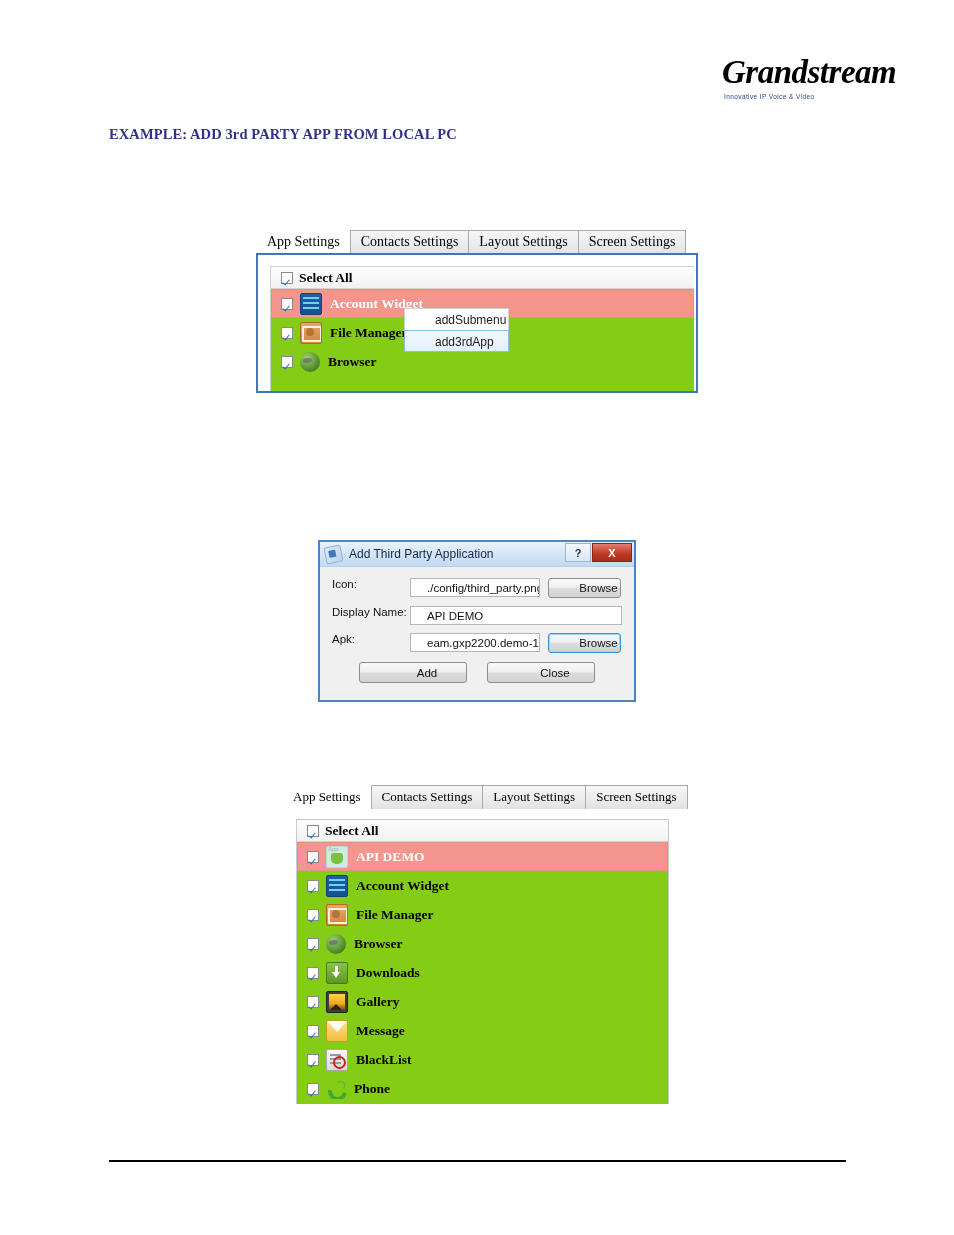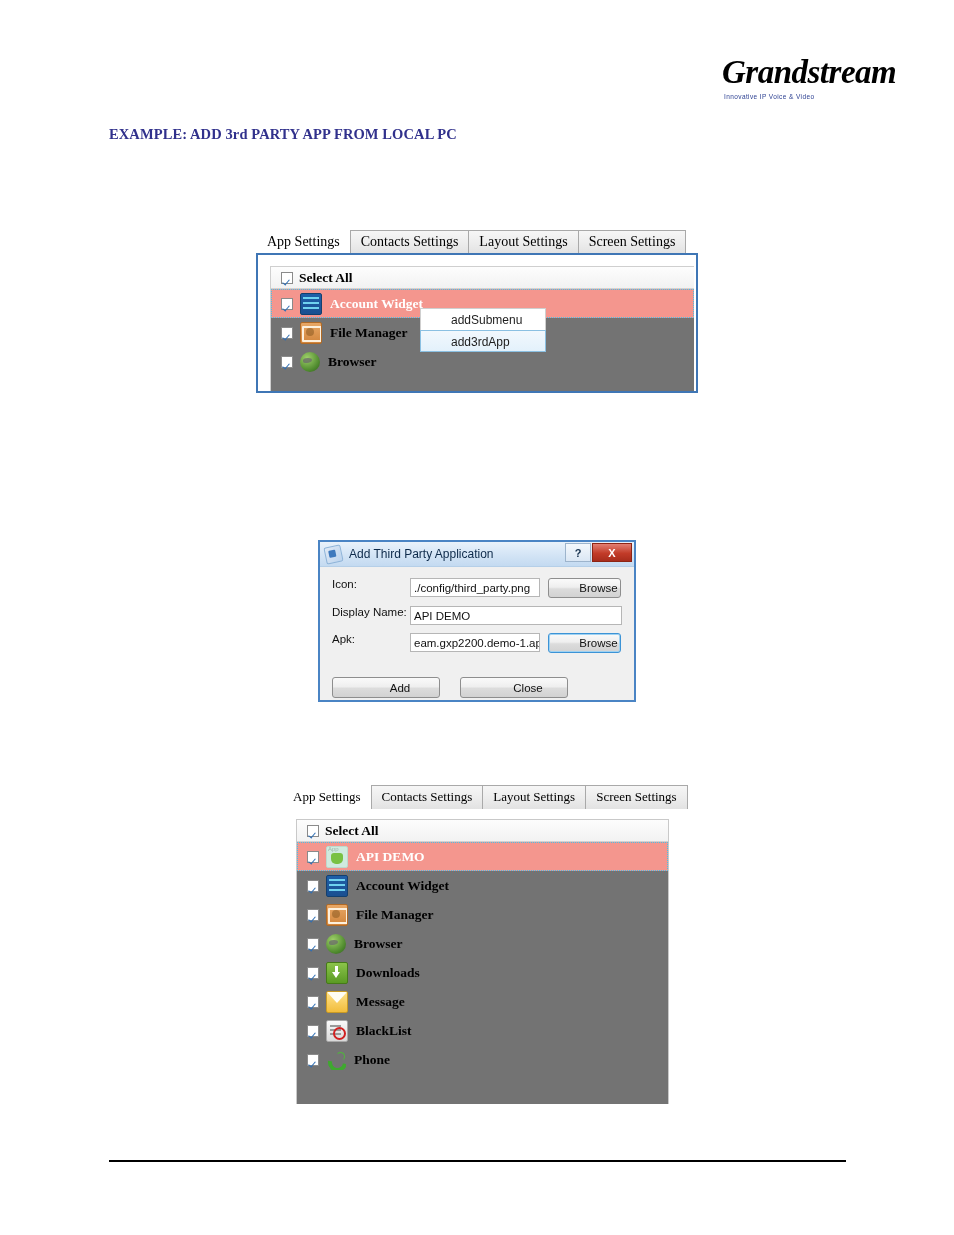--- a/index.html
+++ b/index.html
@@ -77,21 +77,21 @@
     border-bottom: none;
     margin-left: -1px;
   }
   .tab.active {
     background: #ffffff;
     border: 1px solid transparent;
     border-bottom: none;
   }
 
   .listbox {
-    background: #737373;
+    background: #84cc16;
     box-sizing: border-box;
   }
   .select-all-row {
     display: flex;
     align-items: center;
     height: 21px;
     background: linear-gradient(to bottom, #fdfdfd 0%, #f2f2f2 100%);
     border-bottom: 1px solid #d2d2d2;
     padding-left: 10px;
   }
@@ -348,23 +348,23 @@
     border-top: 1px solid #cfcfcf;
   }
   #panel-apps-menu .tabstrip {
     position: absolute;
     left: 0; top: 0;
   }
 
   
   #context-menu {
     position: absolute;
-    left: 420px;
+    left: 404px;
     top: 308px;
-    width: 126px;
+    width: 105px;
     z-index: 40;
     font-family: "Liberation Sans", sans-serif;
   }
   #context-menu .cm-item {
     height: 22px;
     line-height: 22px;
     font-size: 12px;
     color: #1d1d1d;
     background: #ffffff;
     border: 1px solid #cfcfcf;
@@ -466,21 +466,21 @@
     flex: 0 0 auto;
     white-space: nowrap;
   }
   .frm-input {
     height: 19px;
     line-height: 19px;
     background: #ffffff;
     border: 1px solid #b6b6b6;
     font-size: 11.5px;
     color: #111;
-    padding: 0 3px;
+    padding: 0 16px;
     box-sizing: border-box;
     overflow: hidden;
     white-space: nowrap;
   }
   .frm-input.narrow { width: 130px; }
   .frm-input.wide { width: 212px; }
   .btn {
     font-family: "Liberation Sans", sans-serif;
     font-size: 11.5px;
     color: #111;
@@ -495,23 +495,23 @@
     white-space: nowrap;
     padding-left: 28px;
   }
   .btn.browse { width: 73px; margin-left: 8px; }
   .btn.focused {
     border-color: #3c93d6;
     box-shadow: 0 0 0 1px #9fd2f2 inset;
   }
   .dlg-actions {
     display: flex;
-    justify-content: flex-start;
+    justify-content: center;
     gap: 20px;
-    margin-top: 24px;
+    margin-top: 9px;
   }
   .btn.action { width: 108px; height: 21px; }
 
   
   #panel-apps-list {
     position: absolute;
     left: 282px;
     top: 785px;
     width: 388px;
     height: 320px;
@@ -652,20 +652,25 @@
       <span class="ico ico-browser"></span>
       <span class="app-label">Browser</span>
     </div>
     <div class="app-row">
       <span class="cb"></span>
       <span class="ico ico-download"></span>
       <span class="app-label">Downloads</span>
     </div>
     <div class="app-row">
       <span class="cb"></span>
+      <span class="ico ico-gallery"></span>
+      <span class="app-label">Gallery</span>
+    </div>
+    <div class="app-row">
+      <span class="cb"></span>
       <span class="ico ico-message"></span>
       <span class="app-label">Message</span>
     </div>
     <div class="app-row">
       <span class="cb"></span>
       <span class="ico ico-blacklist"></span>
       <span class="app-label">BlackList</span>
     </div>
     <div class="app-row">
       <span class="cb"></span>

